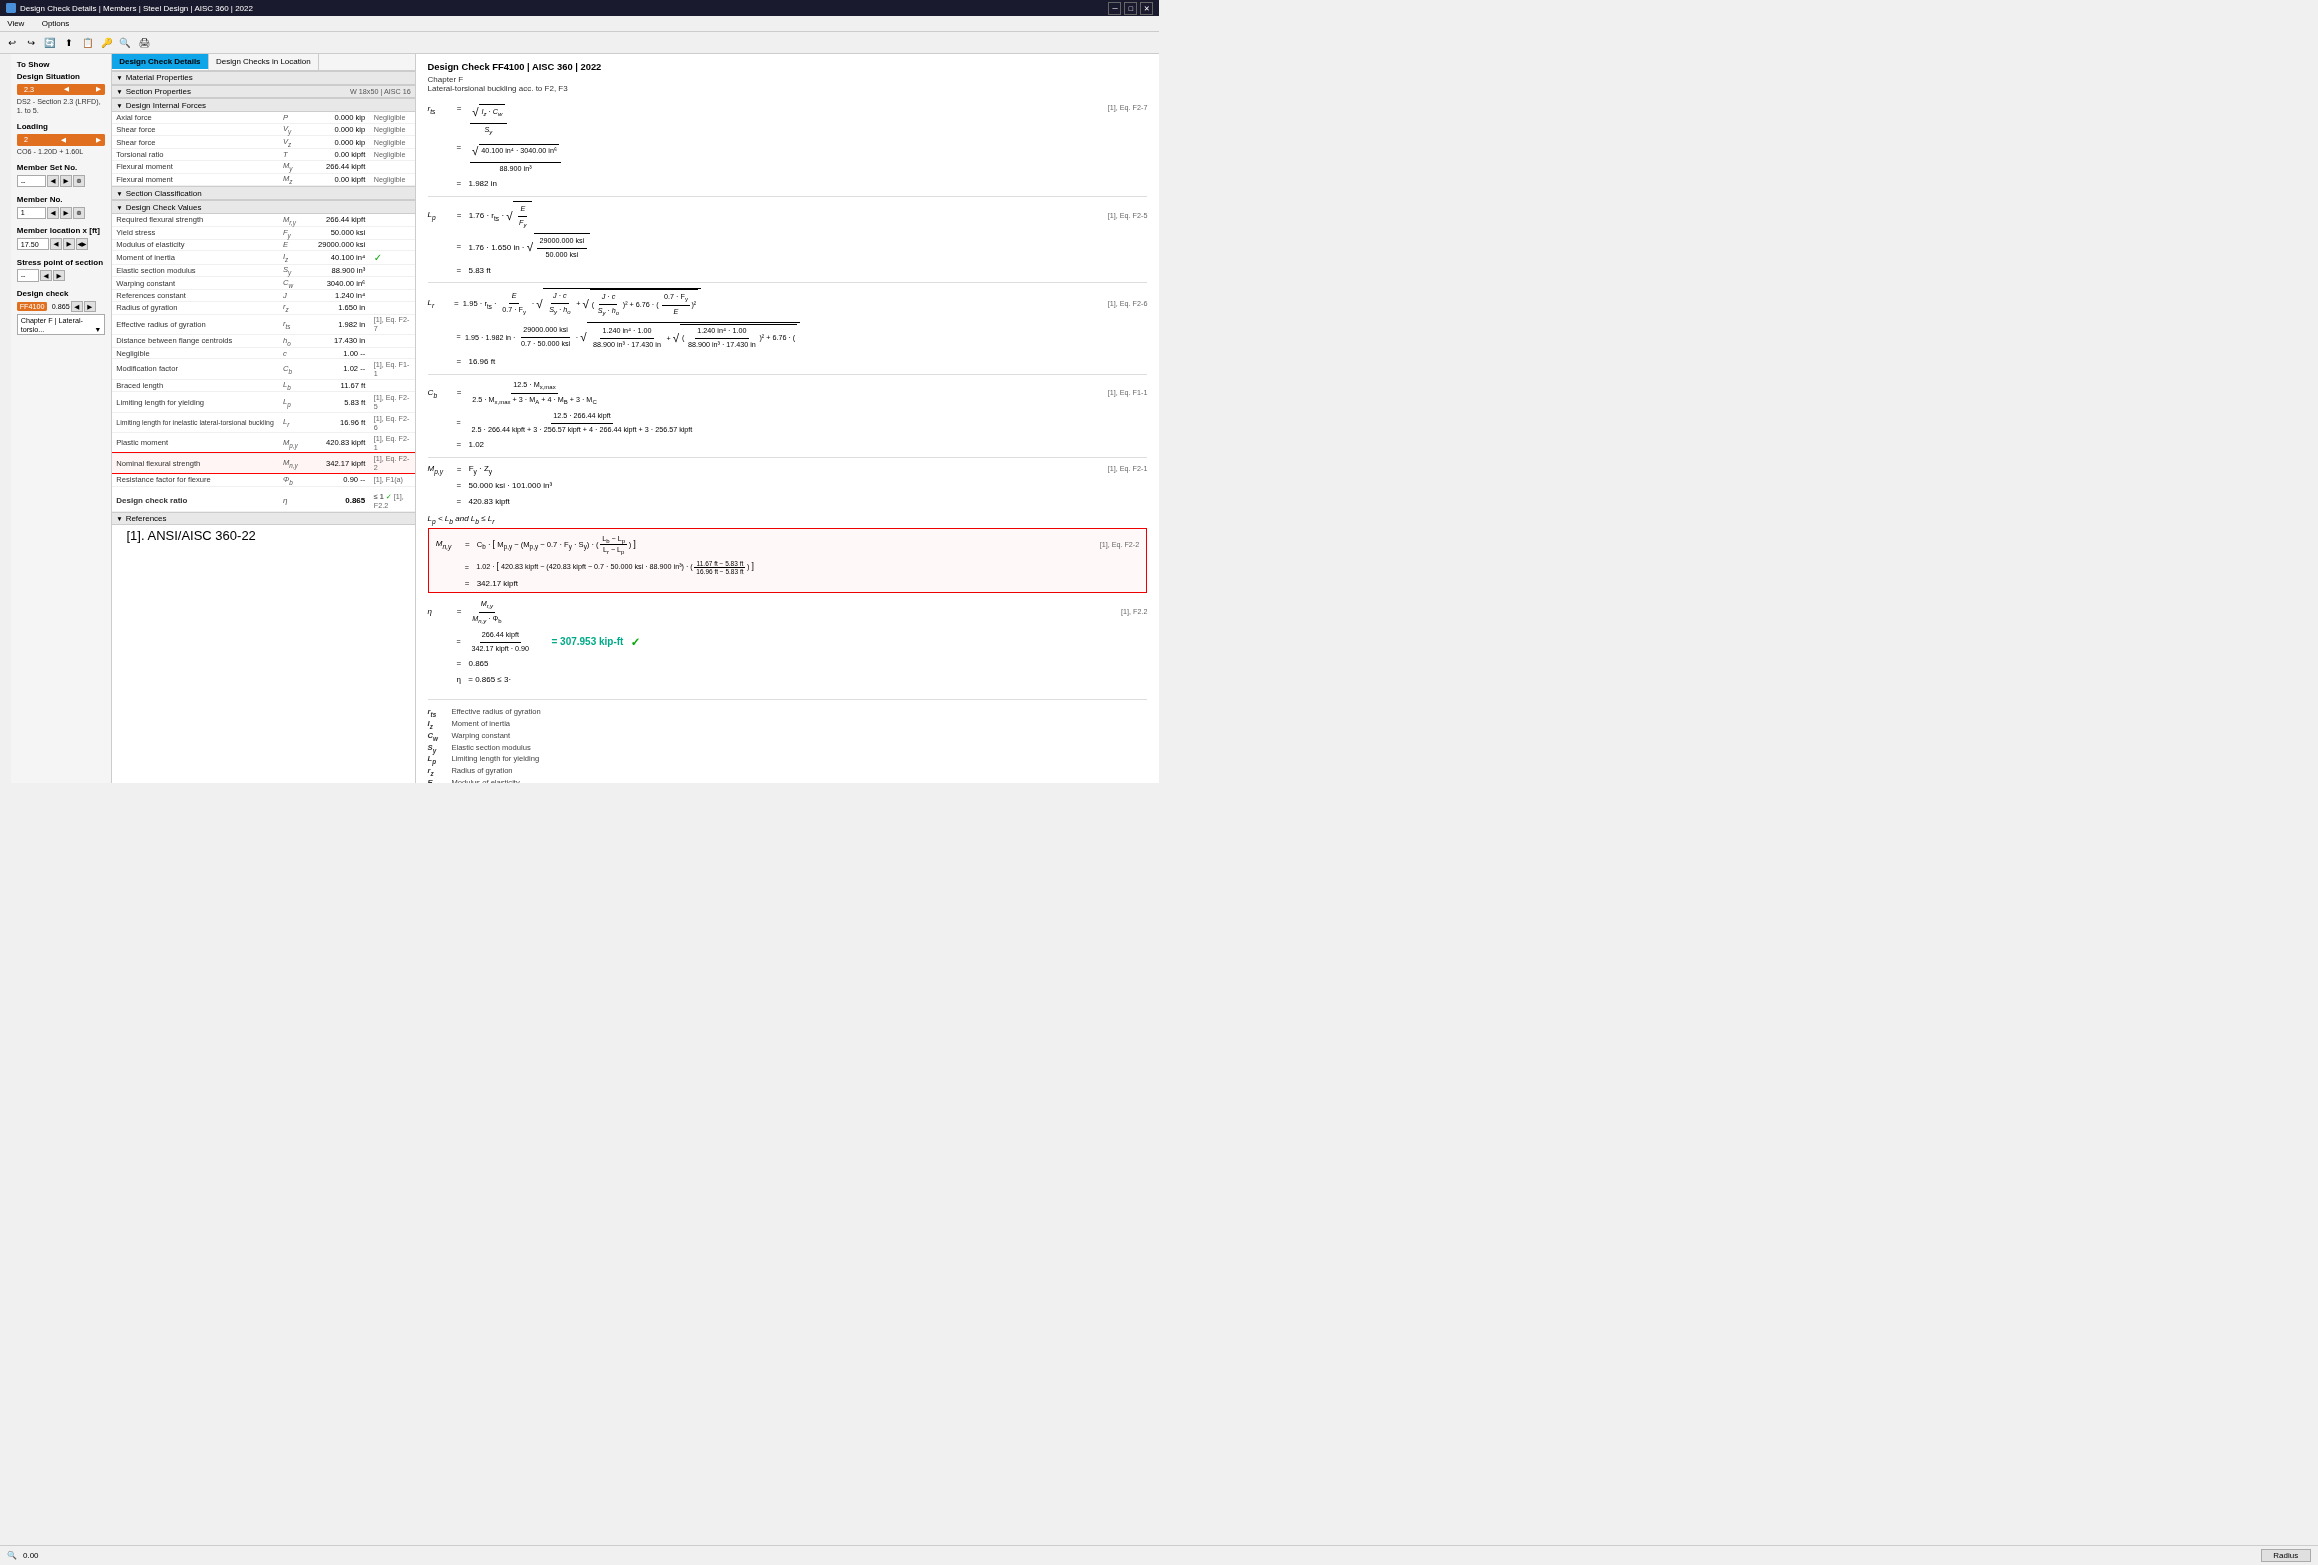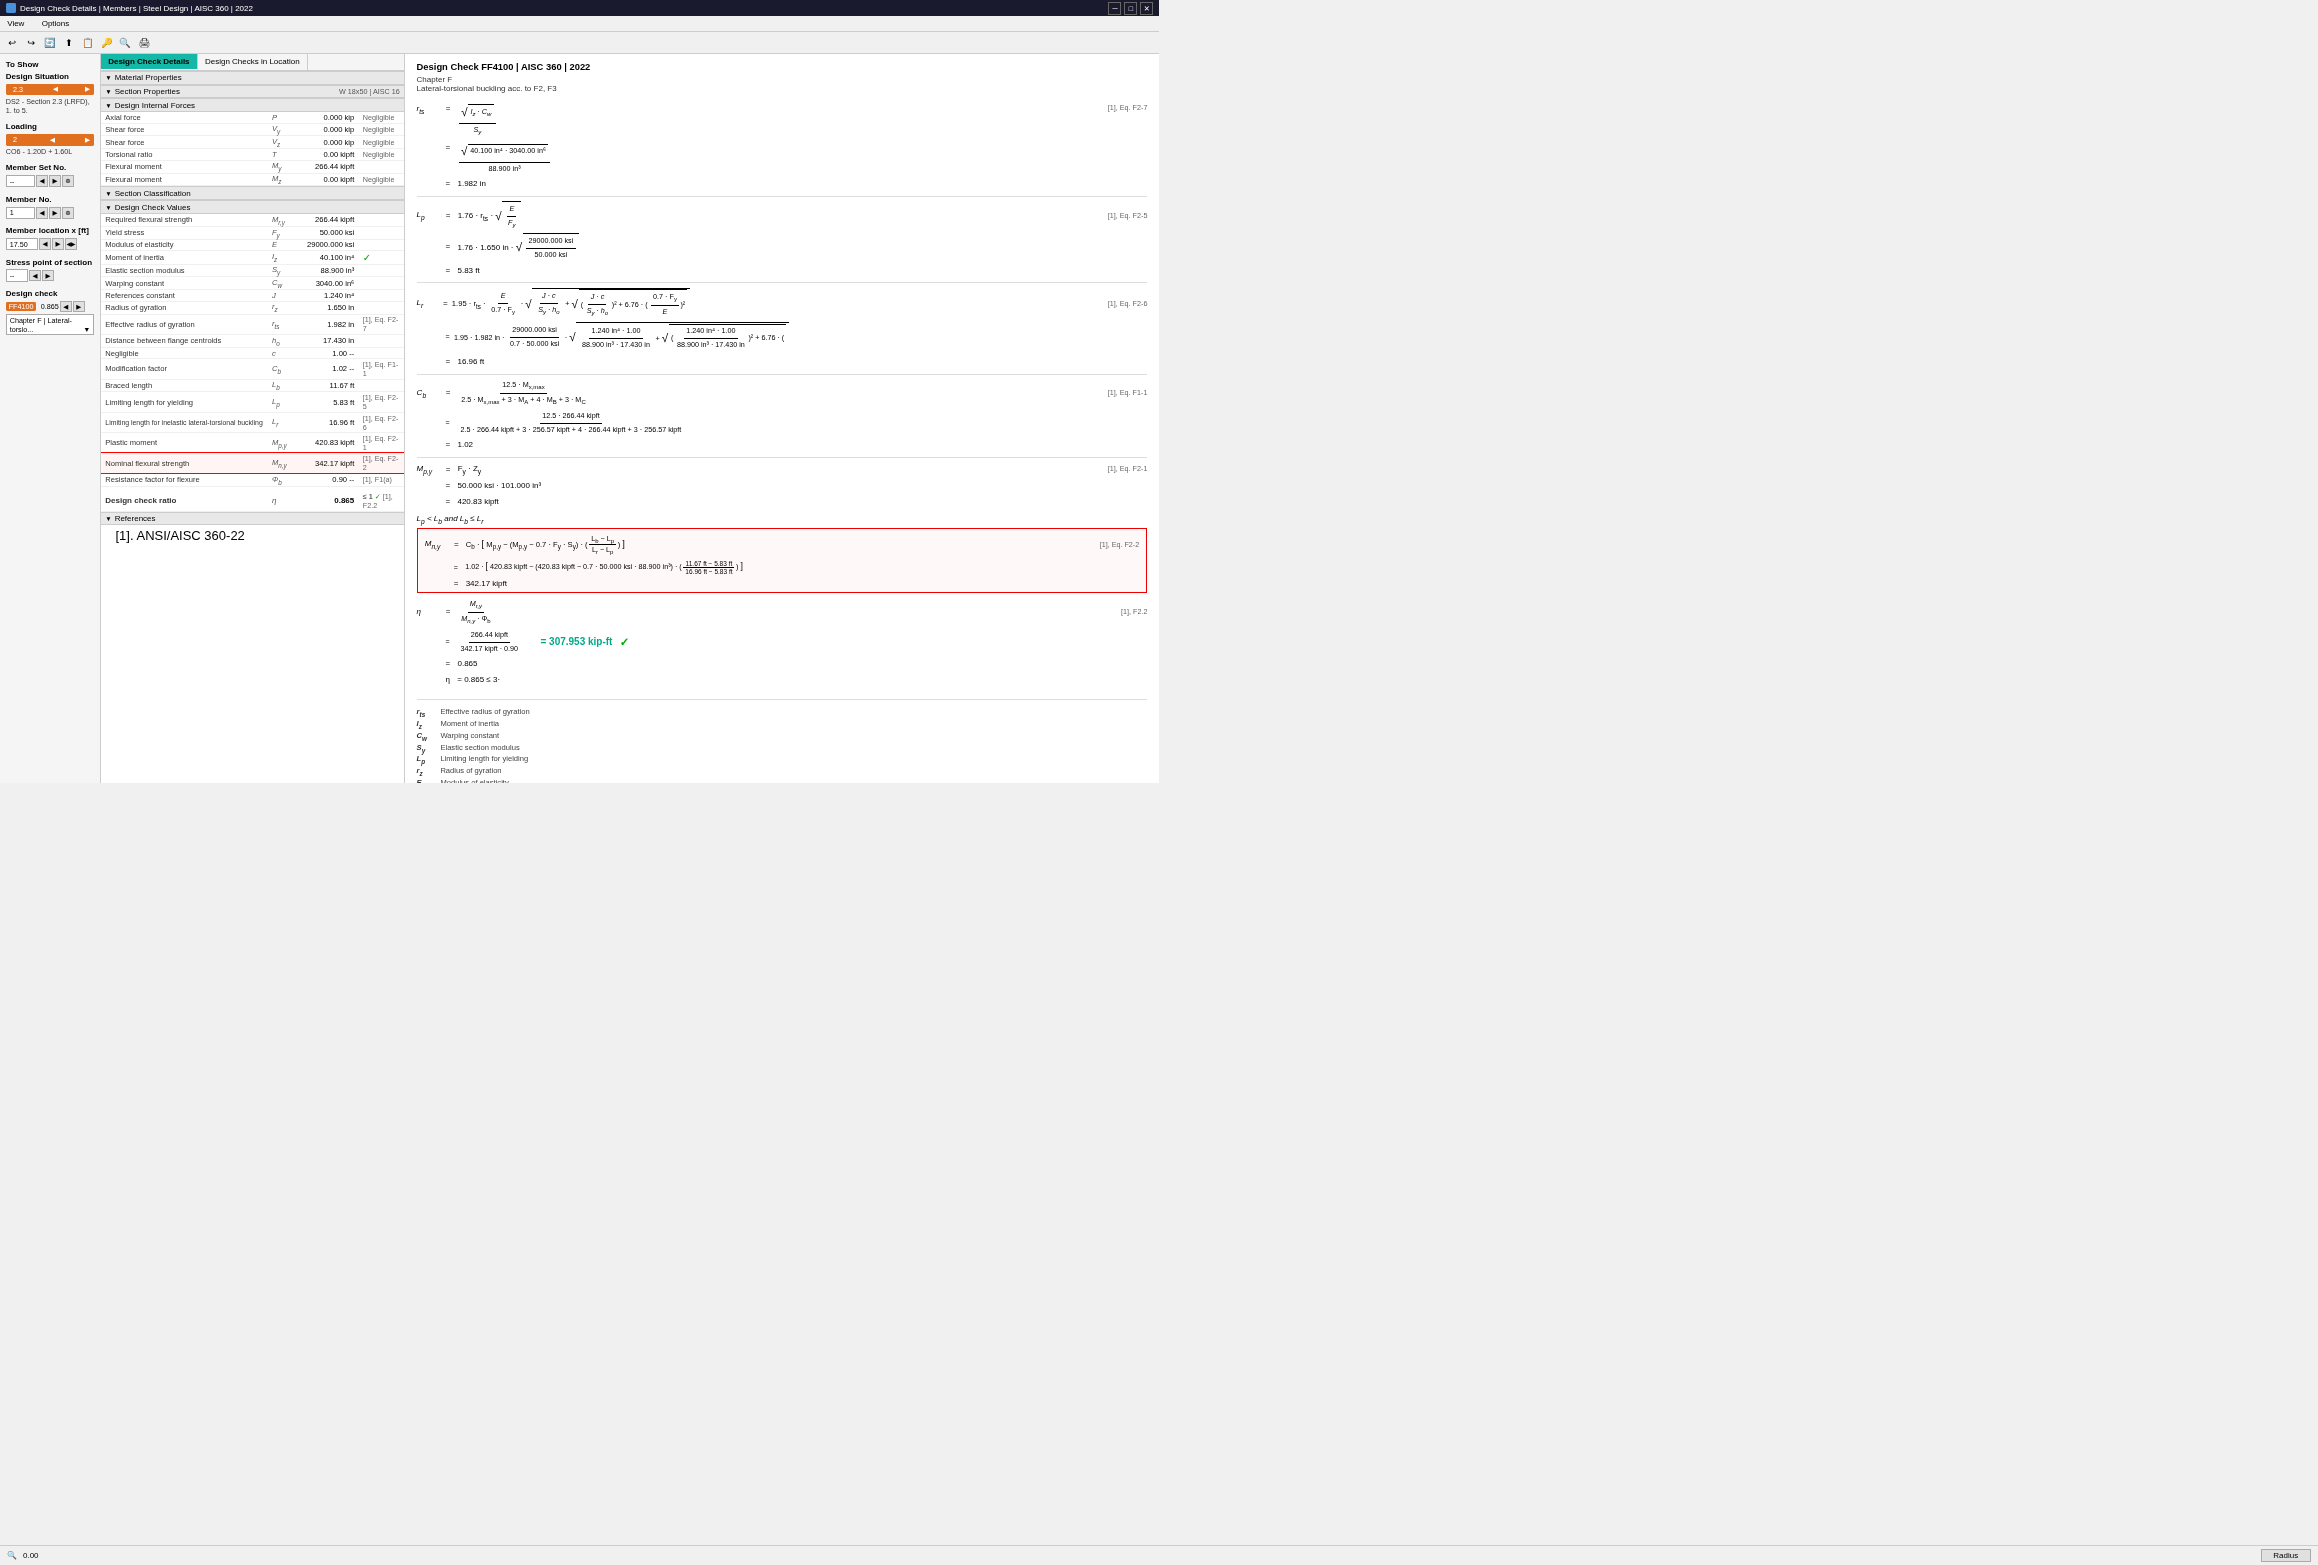--- a/index.html
+++ b/index.html
@@ -14,39 +14,39 @@
     
     
     .menu-bar { background: #f0f0f0; height: 16px; display: flex; align-items: center; padding: 0 2.9px; border-bottom: 0.7px solid #ccc; gap: 8.7px; }
     .menu-item { font-size: 8px; cursor: pointer; padding: 1.4px 4.3px; }
     
     
     .toolbar { background: #f0f0f0; height: 22px; display: flex; align-items: center; padding: 0 4.3px; border-bottom: 0.7px solid #ccc; gap: 2.9px; }
     .tool-btn { width: 16px; height: 16px; background: transparent; border: 0.7px solid transparent; cursor: pointer; display: flex; align-items: center; justify-content: center; font-size: 9.4px; }
     
     
-    .main-container { display: flex; height: calc(783px - 54px); }
+    .main-container { display: flex; height: calc(783px - 54px); padding-left: 11px; }
     
     
     .left-panel { width: 101px; background: #f5f5f5; border-right: 0.7px solid #ccc; padding: 5.8px; flex-shrink: 0; overflow-y: auto; }
     .panel-section { margin-bottom: 7.2px; }
     .panel-title { font-weight: bold; font-size: 8px; margin-bottom: 2.9px; color: #000; }
     .situation-box { background: #e07020; color: white; padding: 1.4px 4.3px; font-size: 7.2px; border-radius: 1.4px; display: flex; align-items: center; justify-content: space-between; margin-bottom: 1.4px; }
     .situation-text { font-size: 7.2px; color: #333; }
     .nav-row { display: flex; align-items: center; gap: 1.4px; margin-top: 1.4px; }
     .nav-btn { width: 11.6px; height: 11.6px; background: #e0e0e0; border: 0.7px solid #aaa; cursor: pointer; display: flex; align-items: center; justify-content: center; font-size: 6.5px; }
     .input-box { border: 0.7px solid #aaa; background: white; padding: 0.7px 2.9px; font-size: 7.2px; width: 36px; }
     .dropdown-box { border: 0.7px solid #aaa; background: white; padding: 0.7px 2.9px; font-size: 7.2px; width: 100%; display: flex; align-items: flex-end; justify-content: space-between; cursor: pointer; margin-top: 1.4px; }
     .orange-badge { background: #e07020; color: white; border-radius: 1.4px; padding: 0 2.9px; font-size: 7.2px; }
     
     
     .center-panel { width: 304px; background: white; border-right: 0.7px solid #ccc; overflow-y: auto; flex-shrink: 0; }
     .tab-bar { display: flex; border-bottom: 0.7px solid #ccc; background: #f5f5f5; }
     .tab { padding: 2.9px 7.2px; font-size: 8px; cursor: pointer; border-right: 0.7px solid #ccc; }
-    .tab.active { background: #14b8a6; border-bottom: 1.4px solid white; font-weight: bold; }
+    .tab.active { background: #0ea5e9; border-bottom: 1.4px solid white; font-weight: bold; }
     
     .section-header { background: #e8e8e8; padding: 1.4px 4.3px; font-size: 8px; display: flex; align-items: center; gap: 2.9px; border-top: 0.7px solid #ccc; border-bottom: 0.7px solid #ccc; cursor: pointer; }
     .section-header .arrow { font-size: 6.5px; }
     
     .data-table { width: 100%; border-collapse: collapse; font-size: 7.6px; }
     .data-table td { padding: 0.7px 4.3px; border-bottom: 0.7px solid #f0f0f0; }
     .data-table .col-name { width: 55%; color: #333; }
     .data-table .col-sym { width: 10%; color: #555; font-style: italic; }
     .data-table .col-val { width: 20%; text-align: right; color: #000; }
     .data-table .col-note { width: 15%; color: #666; font-size: 7.2px; }

